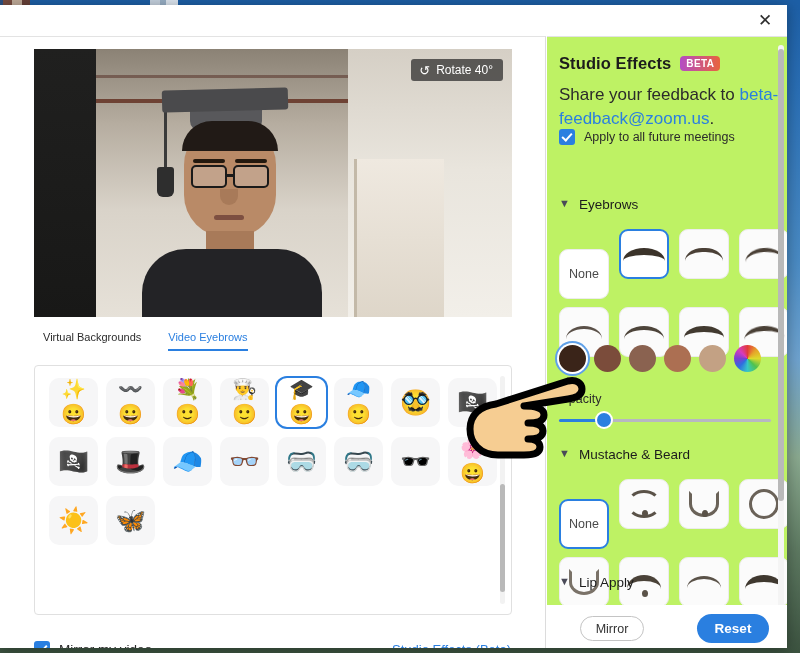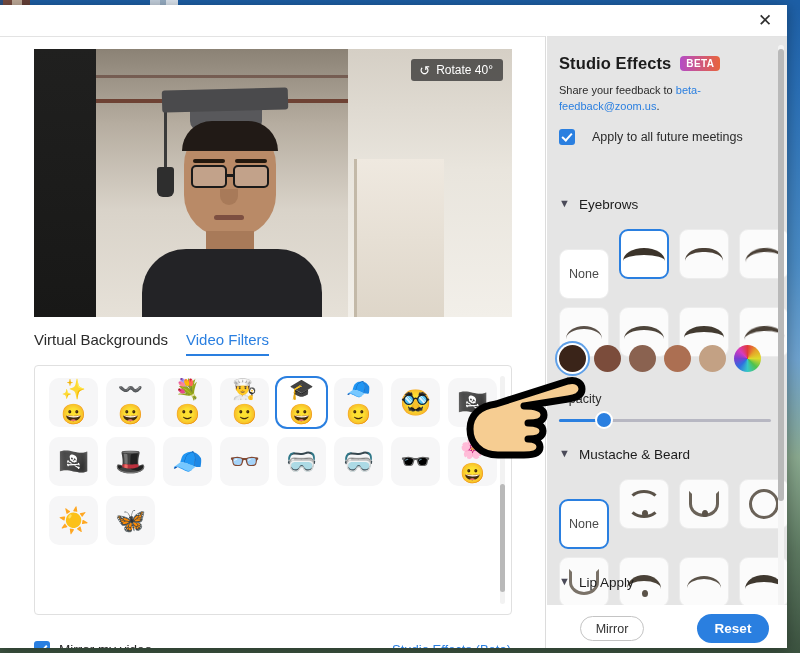--- a/index.html
+++ b/index.html
@@ -95,22 +95,22 @@
     cursor: pointer;
   }
   #rotate-btn .rot-ico { font-size: 13px; line-height: 1; }
 
   
   #tabs {
     position: absolute; left: 34px; top: 294px;
     display: flex; gap: 18px; align-items: flex-end;
   }
   .tab {
-    font-size: 15px; color: #2b2b2b; padding-bottom: 6px;
-    cursor: pointer; border-bottom: 2px solid transparent;
+    font-size: 11px; color: #2b2b2b; padding-bottom: 6px;
+    cursor: pointer; border-bottom: 2px solid transparent; margin-left: 9px;
   }
   .tab.active { color: #2a7fe0; border-bottom-color: #2a7fe0; }
 
   
   #filters-box {
     position: absolute; left: 34px; top: 328px;
     width: 478px; height: 250px;
     background: #ffffff;
     border: 1px solid #e0e0e0; border-radius: 4px;
     overflow: hidden;
@@ -170,40 +170,40 @@
   #mirror-label { font-size: 13.5px; color: #2b2b2b; }
   #studio-link {
     position: absolute; right: 34px; top: 605px;
     font-size: 13px; color: #2a7fe0; cursor: pointer;
   }
 
   
   #right-pane {
     position: absolute; left: 547px; top: 31px;
     width: 240px; height: 612px;
-    background: #e5e5e5; border-top: 1px solid #e3e3e3;
+    background: #bef264; border-top: 1px solid #e3e3e3;
     overflow: hidden;
   }
   #se-head { position: absolute; left: 12px; top: 17px; display:flex; align-items:center; gap:9px; }
   #se-title { font-size: 16.5px; font-weight: bold; color: #1c1c1c; letter-spacing: .1px; }
   #se-beta {
     font-size: 10px; font-weight: bold; color: #ffffff; letter-spacing: .4px;
     padding: 2px 6px 2.5px; border-radius: 4px;
     background: linear-gradient(90deg,#b44cc6 0%, #e8643c 100%);
   }
   #se-feedback {
     position: absolute; left: 12px; top: 46px; width: 220px;
-    font-size: 11px; color: #2b2b2b; line-height: 1.42;
+    font-size: 17px; color: #2b2b2b; line-height: 1.42;
   }
   #se-feedback .lnk { color: #2a7fe0; cursor: pointer; }
   #apply-row {
     position: absolute; left: 12px; top: 92px;
     display: flex; align-items: center; gap: 9px;
   }
-  #apply-label { font-size: 12.5px; color: #2b2b2b; margin-left: 8px; }
+  #apply-label { font-size: 12.5px; color: #2b2b2b; }
 
   .sec-head {
     position: absolute; left: 12px;
     display: flex; align-items: center; gap: 9px; cursor: pointer;
   }
   .chev {
     font-size: 11px; color: #4a4a58; line-height: 1;
     transform: translateY(-1px);
   }
   .sec-title { font-size: 13.5px; font-weight: normal; color: #1c1c1c; }
@@ -354,21 +354,21 @@
         <div class="shirt"></div>
       </div>
       <div id="rotate-btn">
         <span class="rot-ico">↺</span>
         <span>Rotate 40°</span>
       </div>
     </div>
 
     <div id="tabs">
       <div class="tab">Virtual Backgrounds</div>
-      <div class="tab active">Video Filters</div>
+      <div class="tab active">Video Eyebrows</div>
     </div>
 
     <div id="filters-box">
       <div id="filters-grid">
           <div class="filter-cell">
             <div class="stack">
               <div class="acc">✨</div>
               <div class="face">😀</div>
             </div>
           </div>

